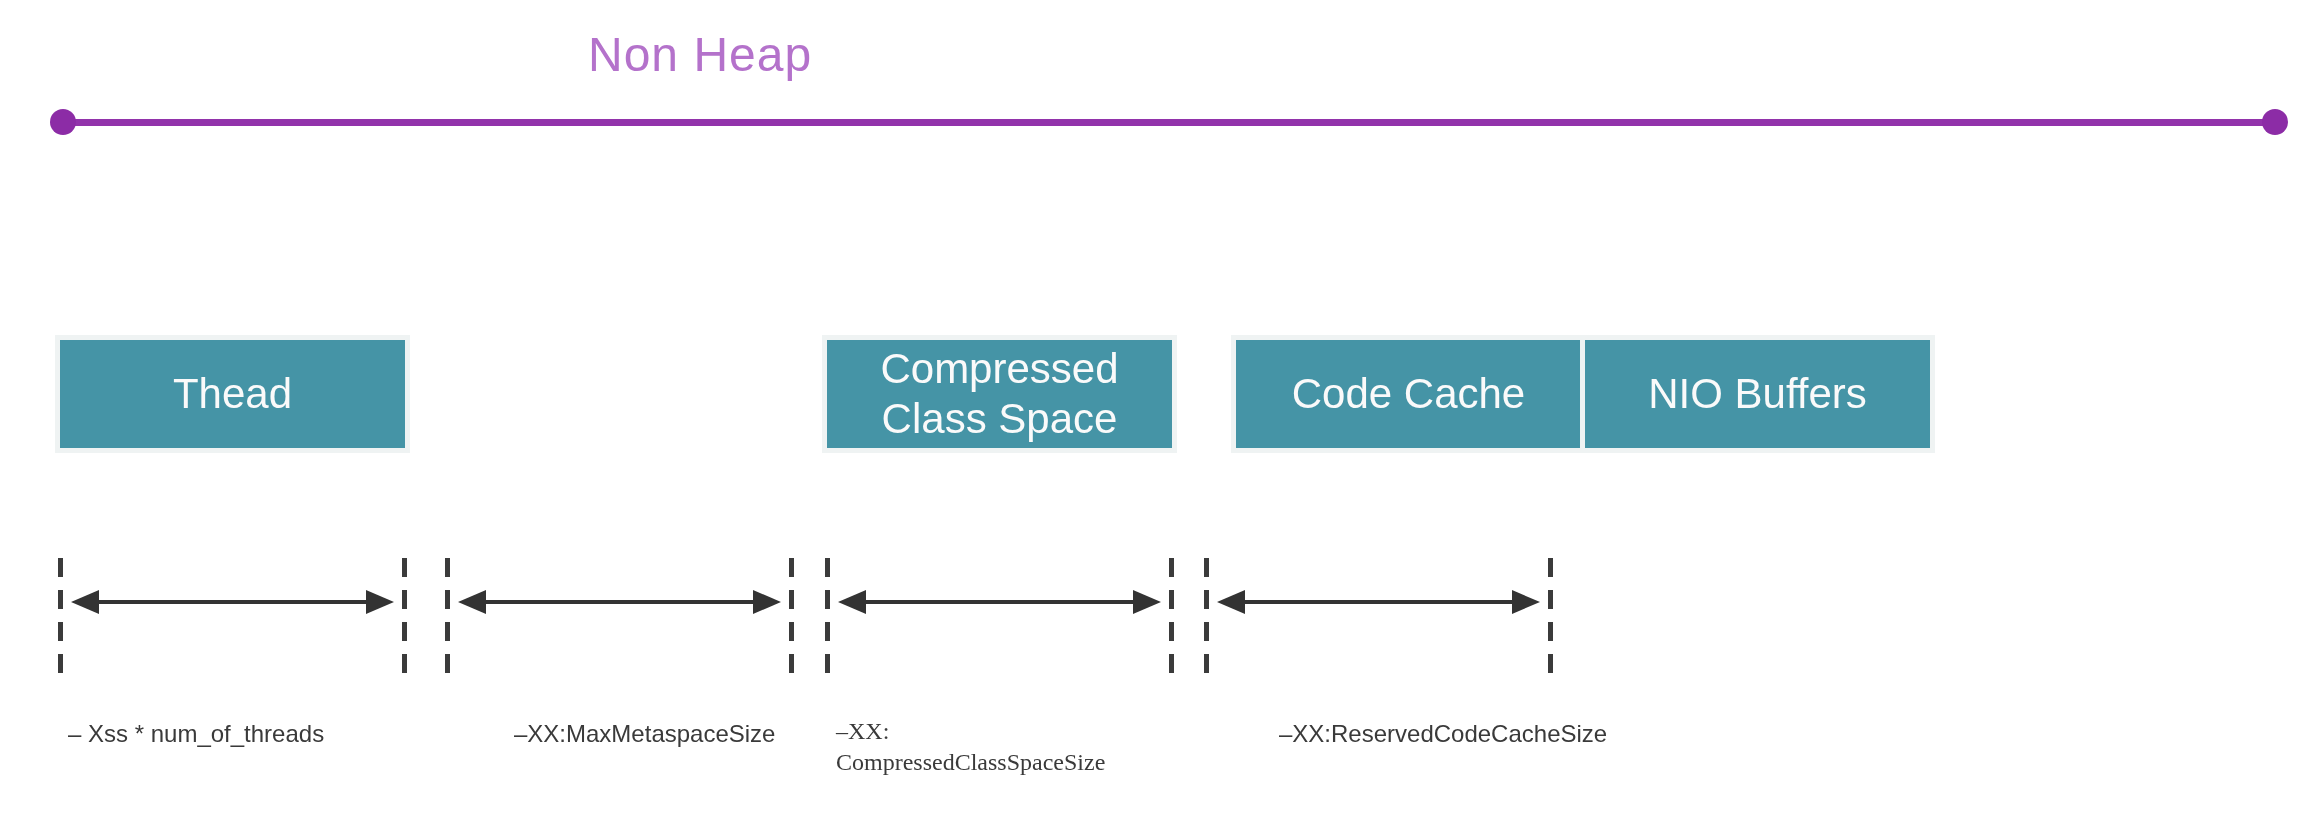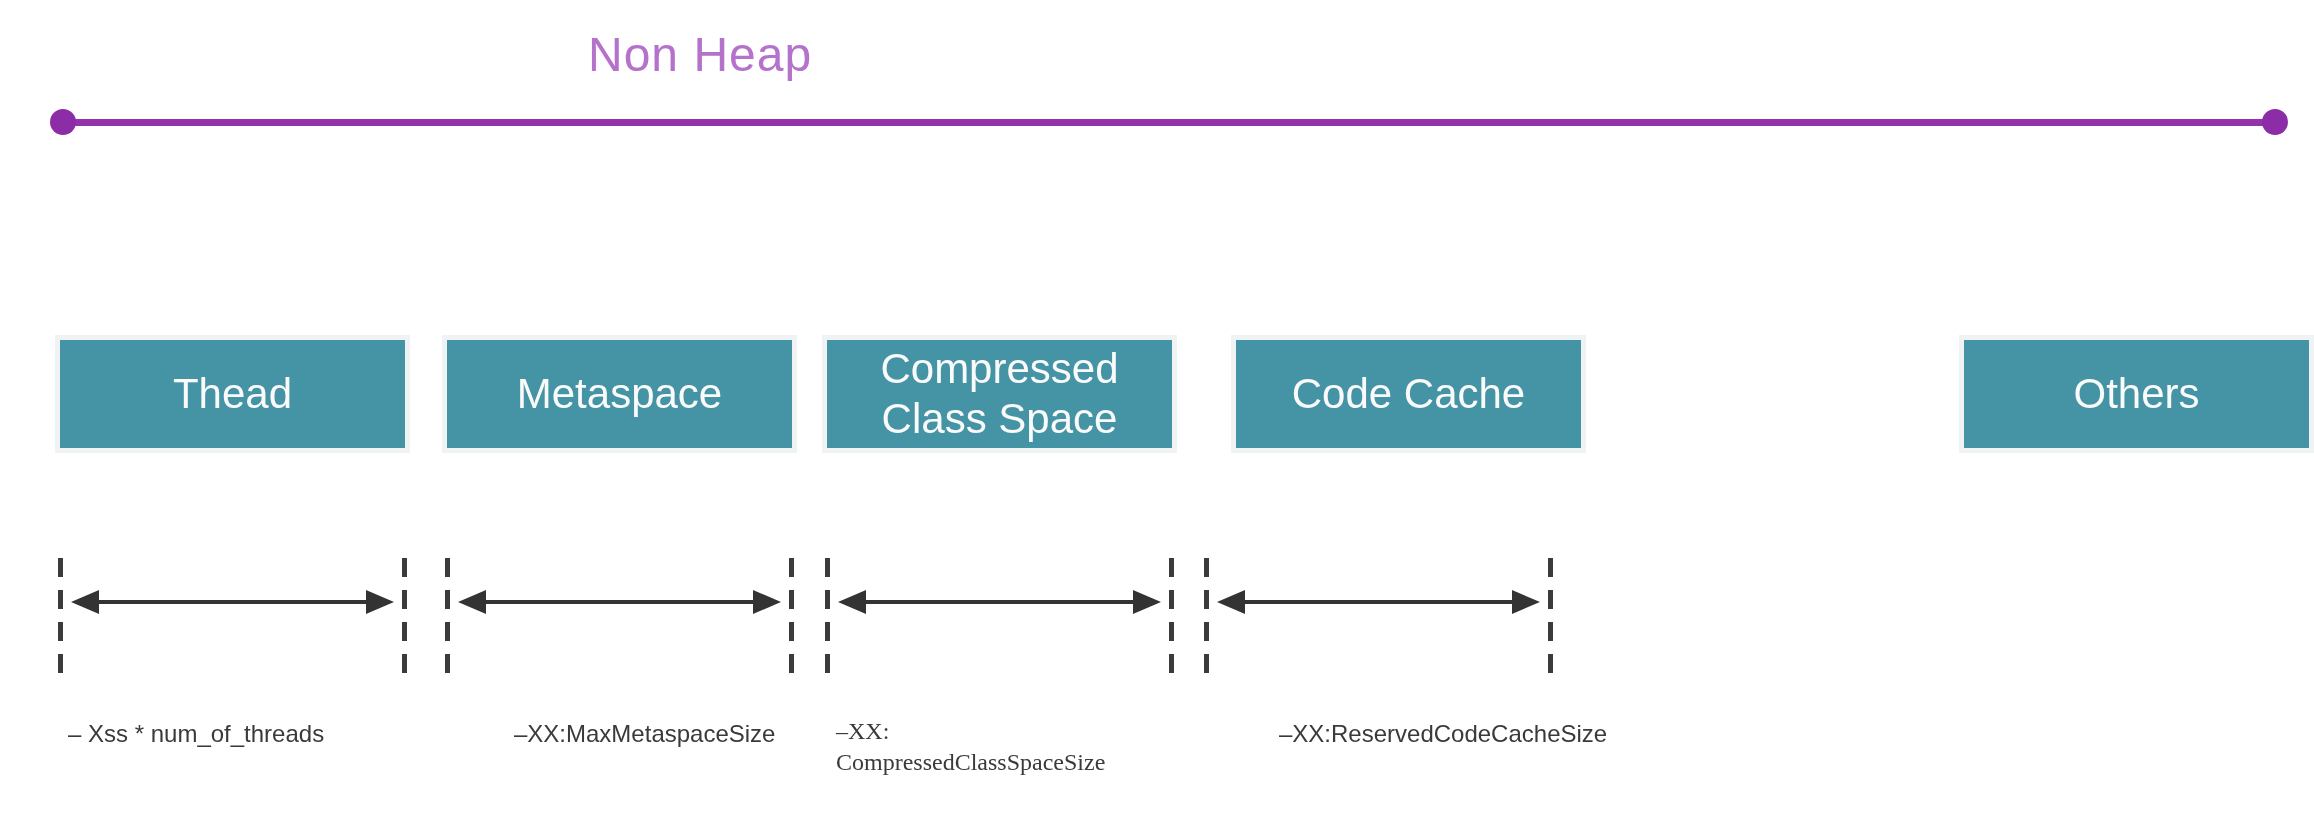--- a/index.html
+++ b/index.html
@@ -85,31 +85,28 @@
 <div class="canvas">
 
   <div class="title">Non Heap</div>
   <div class="hline"></div>
   <div class="dot dot-left"></div>
   <div class="dot dot-right"></div>
 
   <div class="box b0">
     <span>Thead</span>
   </div>
-  <div class="box b1">
-    <span>Metaspace</span>
-  </div>
   <div class="box b2">
     <span>Compressed Class Space</span>
   </div>
   <div class="box b3">
     <span>Code Cache</span>
   </div>
-  <div class="box b5">
-    <span>Others</span>
+  <div class="box b4">
+    <span>NIO Buffers</span>
   </div>
 
   <div class="group g0">
     <div class="vdash left"></div>
     <div class="vdash right"></div>
     <div class="arrow">
       <span class="head head-l"></span>
       <span class="shaft"></span>
       <span class="head head-r"></span>
     </div>

